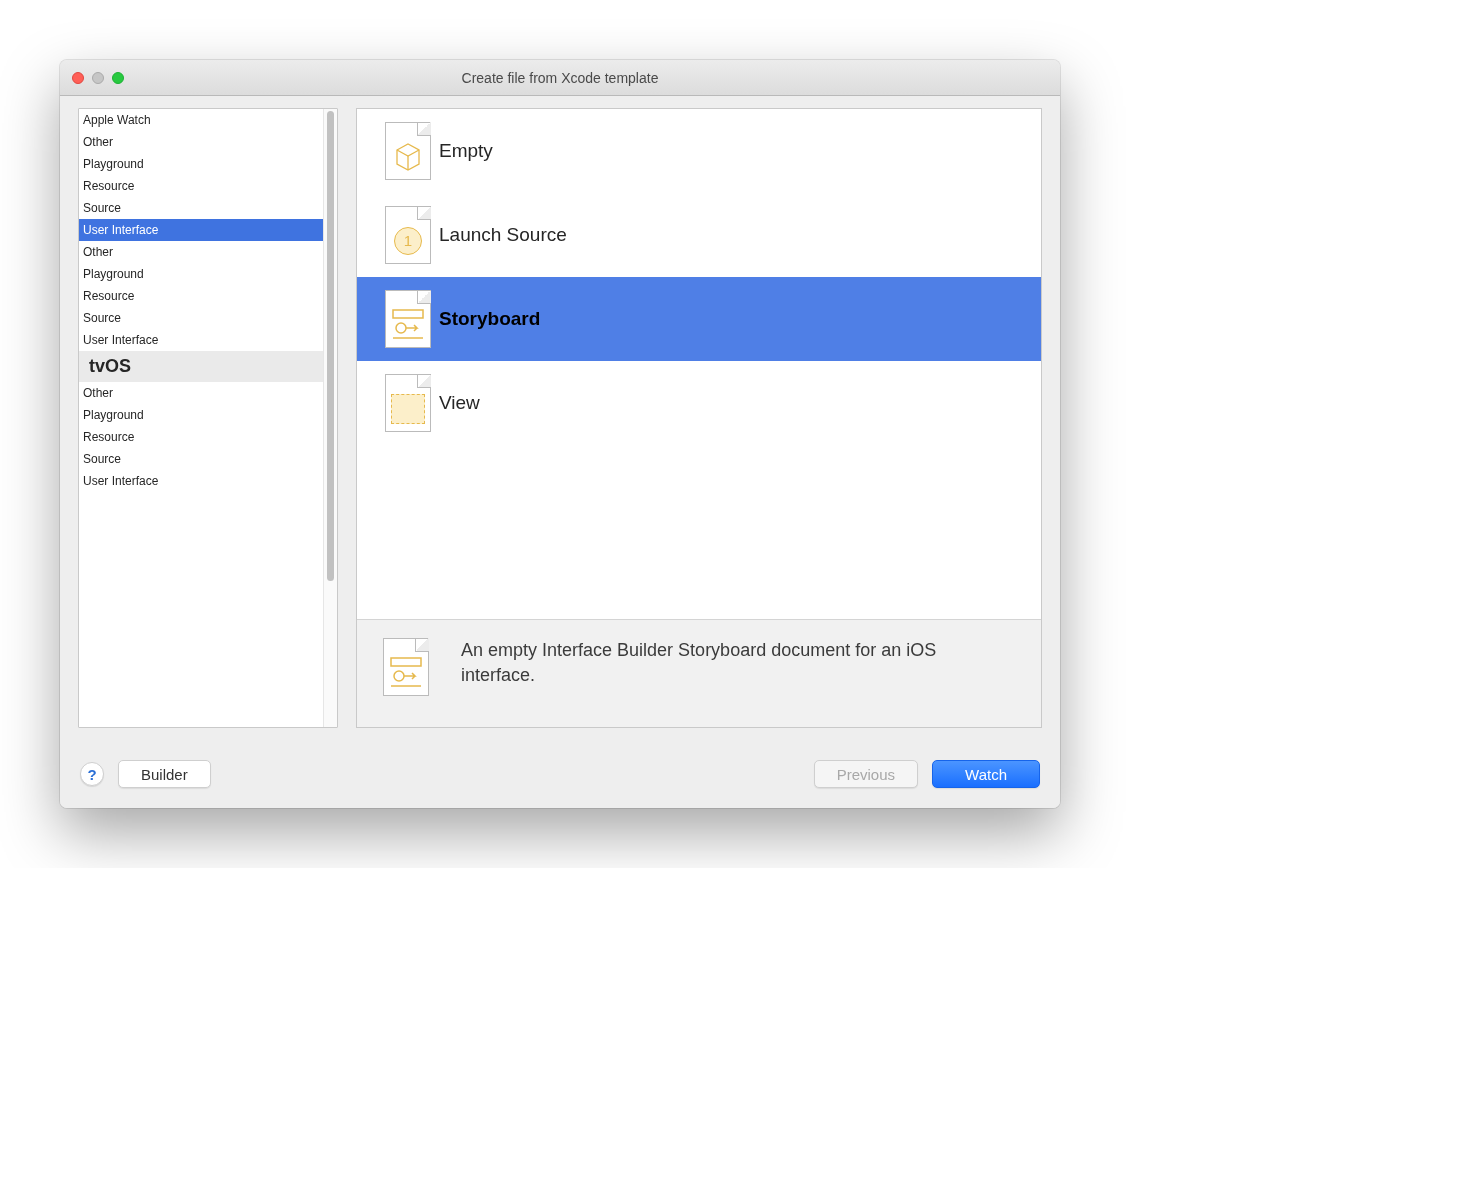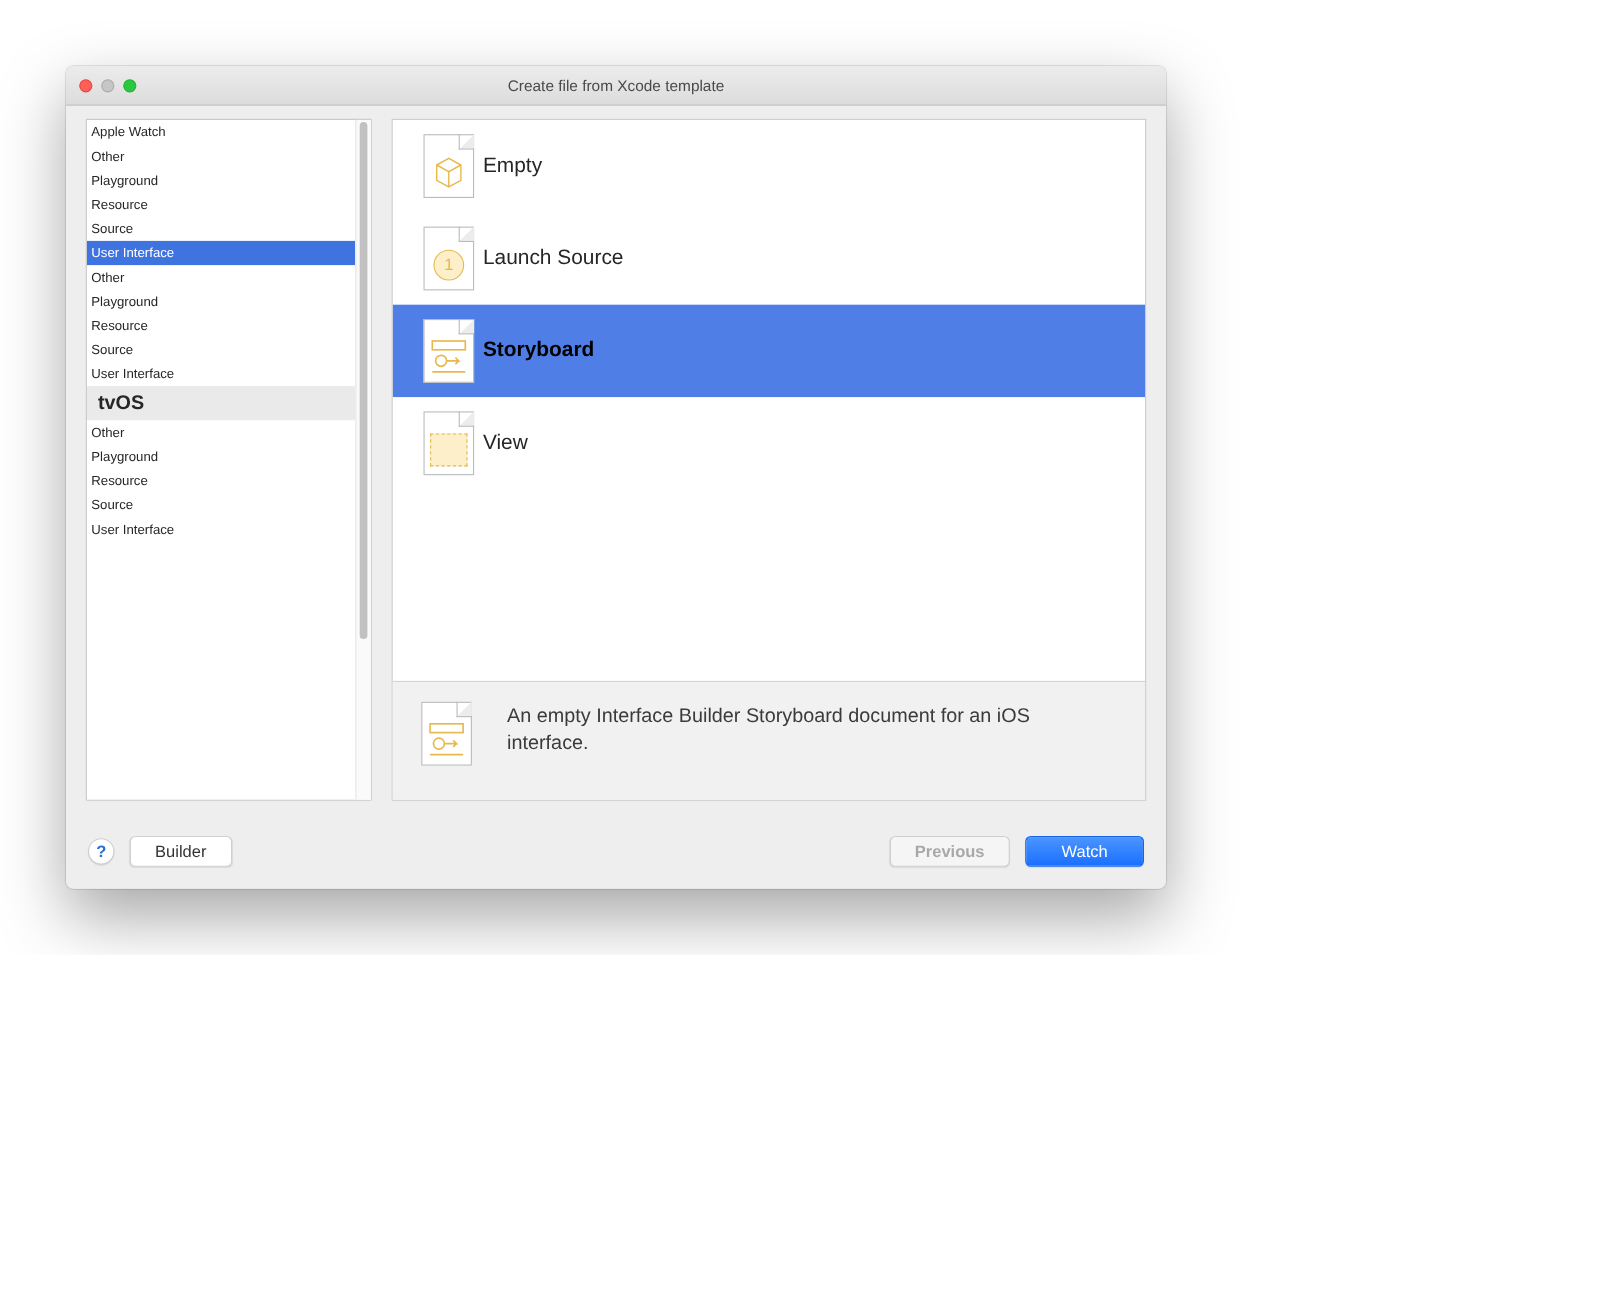--- a/index.html
+++ b/index.html
@@ -192,21 +192,21 @@
   padding: 0 22px;
   border-radius: 5px;
   font-size: 15px;
   border: 1px solid #cfcfcf;
   background: #fff;
   color: #333;
   display:flex; align-items:center;
   box-shadow: 0 1px 1px rgba(0,0,0,0.08);
 }
 .btn.cancel { margin-left: 14px; }
-.btn.disabled { color: #a8a8a8; background: #f5f5f5; font-weight: bold; }
+.btn.disabled { color: #a8a8a8; background: #f5f5f5; }
 .btn.primary {
   background: linear-gradient(#4b95ff, #1a6fff);
   border: 1px solid #1664ea;
   color: #fff;
   padding: 0 32px;
 }
 .footer .spacer { flex: 1; }
 </style>
 </head>
 <body>

